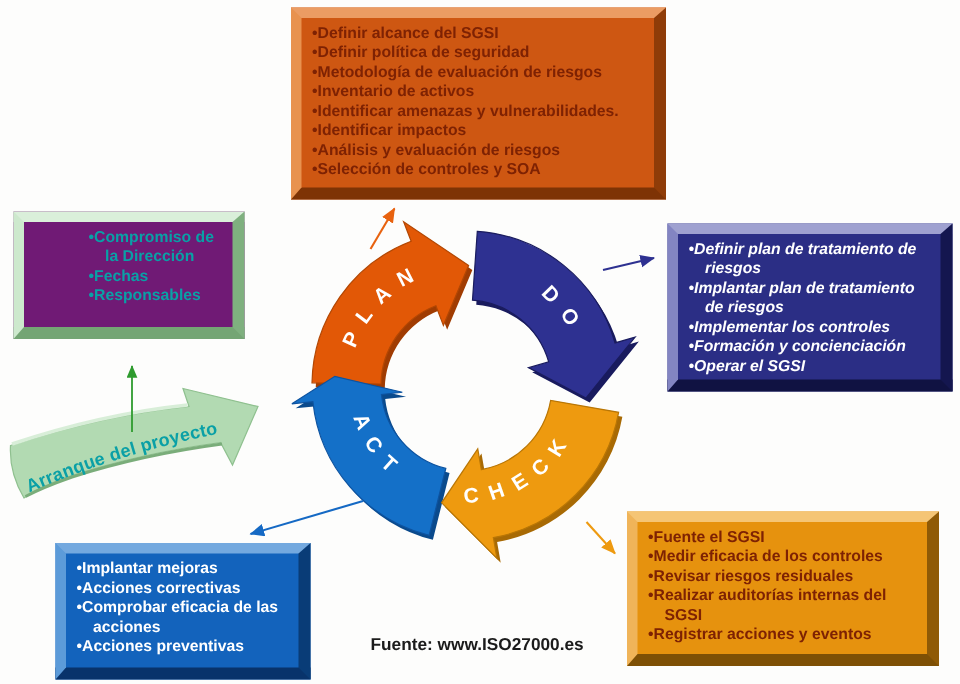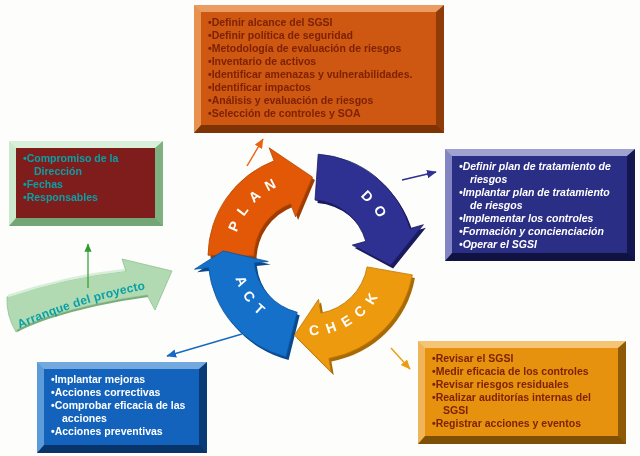--- a/index.html
+++ b/index.html
@@ -15,21 +15,21 @@
   }
   .box ul{list-style:none;margin:0;padding:4px 4px 3px 7px;}
   .box li{
     font-weight:bold;font-size:10.5px;line-height:13px;
     padding-left:11px;text-indent:-11px;
   }
   .box li::before{content:"\2022 ";}
   .box-plan{background:#ce5712;border-color:#eb9c63 #8f3c08 #7e3305 #e8924f;color:#7e2203;}
   .box-plan li{white-space:nowrap;}
   .box-do{background:#2b2e85;border-color:#9fa1d0 #14164f #101242 #8385c2;color:#ffffff;font-style:italic;}
-  .box-start{background:#7f1d1d;border-color:#daefda #7fb07f #74a574 #cde9cd;color:#09a0a6;}
+  .box-start{background:#701a75;border-color:#daefda #7fb07f #74a574 #cde9cd;color:#09a0a6;padding-left:36px;}
   .box-check{background:#e6920e;border-color:#f5c575 #8f5a06 #7e5005 #f0b459;color:#7e2203;}
   .box-act{background:#1363bc;border-color:#74a9df #093c77 #08336b #5c9bd9;color:#ffffff;}
   .footer-note{
     position:absolute;left:247px;top:424px;z-index:2;
     font-weight:bold;font-size:11.5px;color:#1b1b1b;
   }
   .cyc{font-family:"Liberation Sans",sans-serif;font-weight:bold;font-size:14px;
        fill:#ffffff;letter-spacing:8px;}
   .arrq{font-family:"Liberation Sans",sans-serif;font-weight:bold;font-size:12px;
        fill:#0aa0a6;letter-spacing:0.2px;}
@@ -134,31 +134,32 @@
   <div class="box box-start" style="left:9px;top:141px;width:154px;height:85px;">
     <ul>
       <li>Compromiso de la Dirección</li>
       <li>Fechas</li>
       <li>Responsables</li>
     </ul>
   </div>
 
   <div class="box box-check" style="left:418px;top:341px;width:208px;height:103px;">
     <ul>
-      <li>Revisar el SGSI</li>
+      <li>Fuente el SGSI</li>
       <li>Medir eficacia de los controles</li>
       <li>Revisar riesgos residuales</li>
       <li>Realizar auditorías internas del SGSI</li>
       <li>Registrar acciones y eventos</li>
     </ul>
   </div>
 
   <div class="box box-act" style="left:37px;top:362px;width:170px;height:91px;">
     <ul>
       <li>Implantar mejoras</li>
       <li>Acciones correctivas</li>
       <li>Comprobar eficacia de las acciones</li>
       <li>Acciones preventivas</li>
     </ul>
   </div>
 
+  <div class="footer-note">Fuente: www.ISO27000.es</div>
 
 </div>
 
 </body></html>

